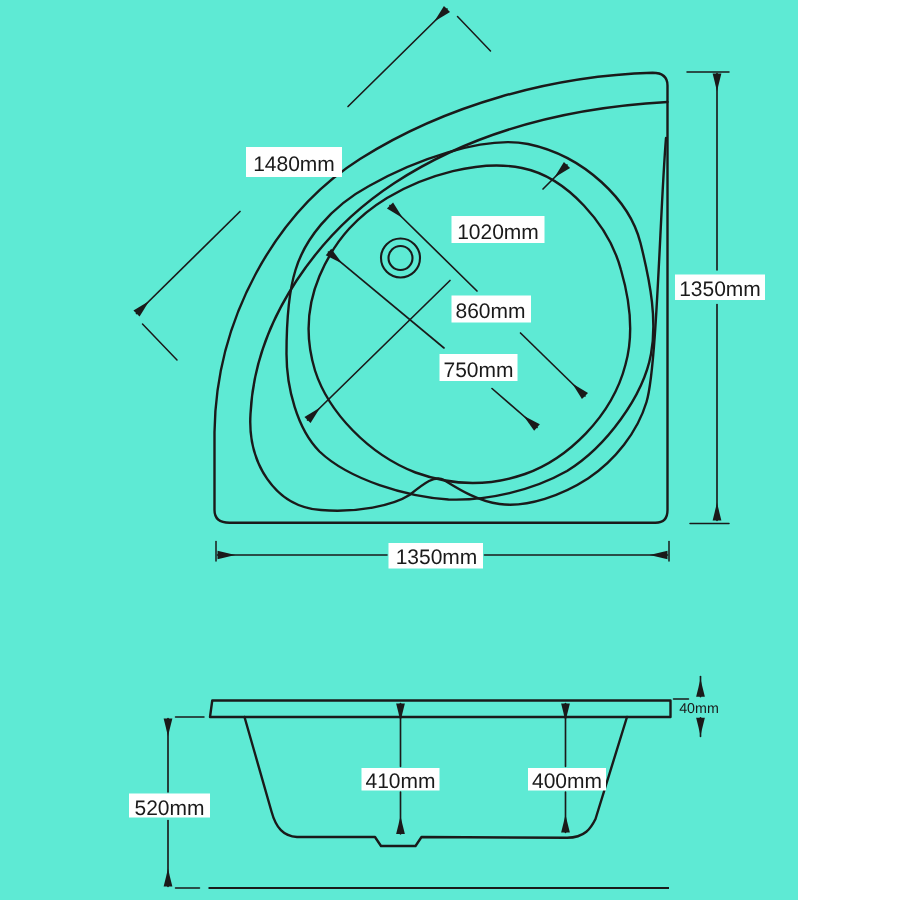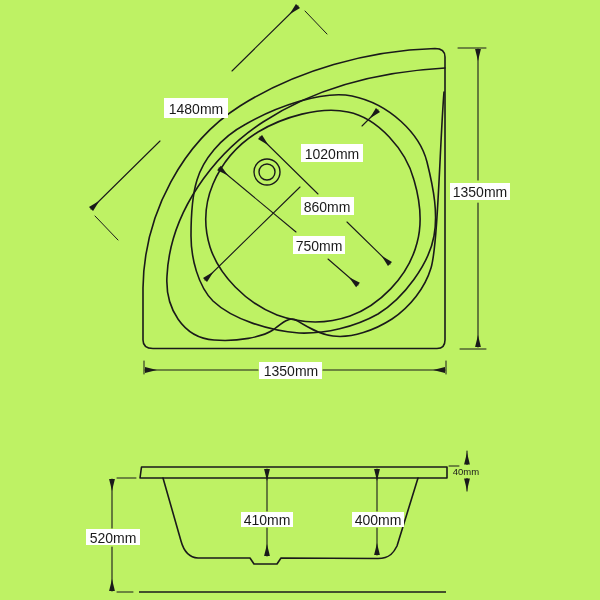--- a/index.html
+++ b/index.html
@@ -1,16 +1,16 @@
 <!DOCTYPE html>
 <html><head>
 <meta charset="utf-8">
 <style>
   html,body{margin:0;padding:0;background:#ffffff;}
-  .page{position:relative;width:600px;height:600px;background:#bef264;overflow:hidden;}
+  .page{position:relative;width:532px;height:600px;background:#5eead4;overflow:hidden;}
   svg{display:block;}
   text{font-family:"Liberation Sans","DejaVu Sans",sans-serif;fill:#1a1a1a;}
   .dim-label{font-size:14px;}
   .dim-label-small{font-size:9.5px;}
   .outline{fill:none;stroke:#1a1a1a;stroke-width:1.6;stroke-linecap:round;stroke-linejoin:round;}
   .thin{fill:none;stroke:#1a1a1a;stroke-width:1.4;}
   .dim{fill:none;stroke:#1a1a1a;stroke-width:1.1;stroke-linecap:round;}
   .ext{fill:none;stroke:#1a1a1a;stroke-width:1.0;stroke-linecap:round;}
   .labelbg{fill:#ffffff;stroke:none;}
 </style>

